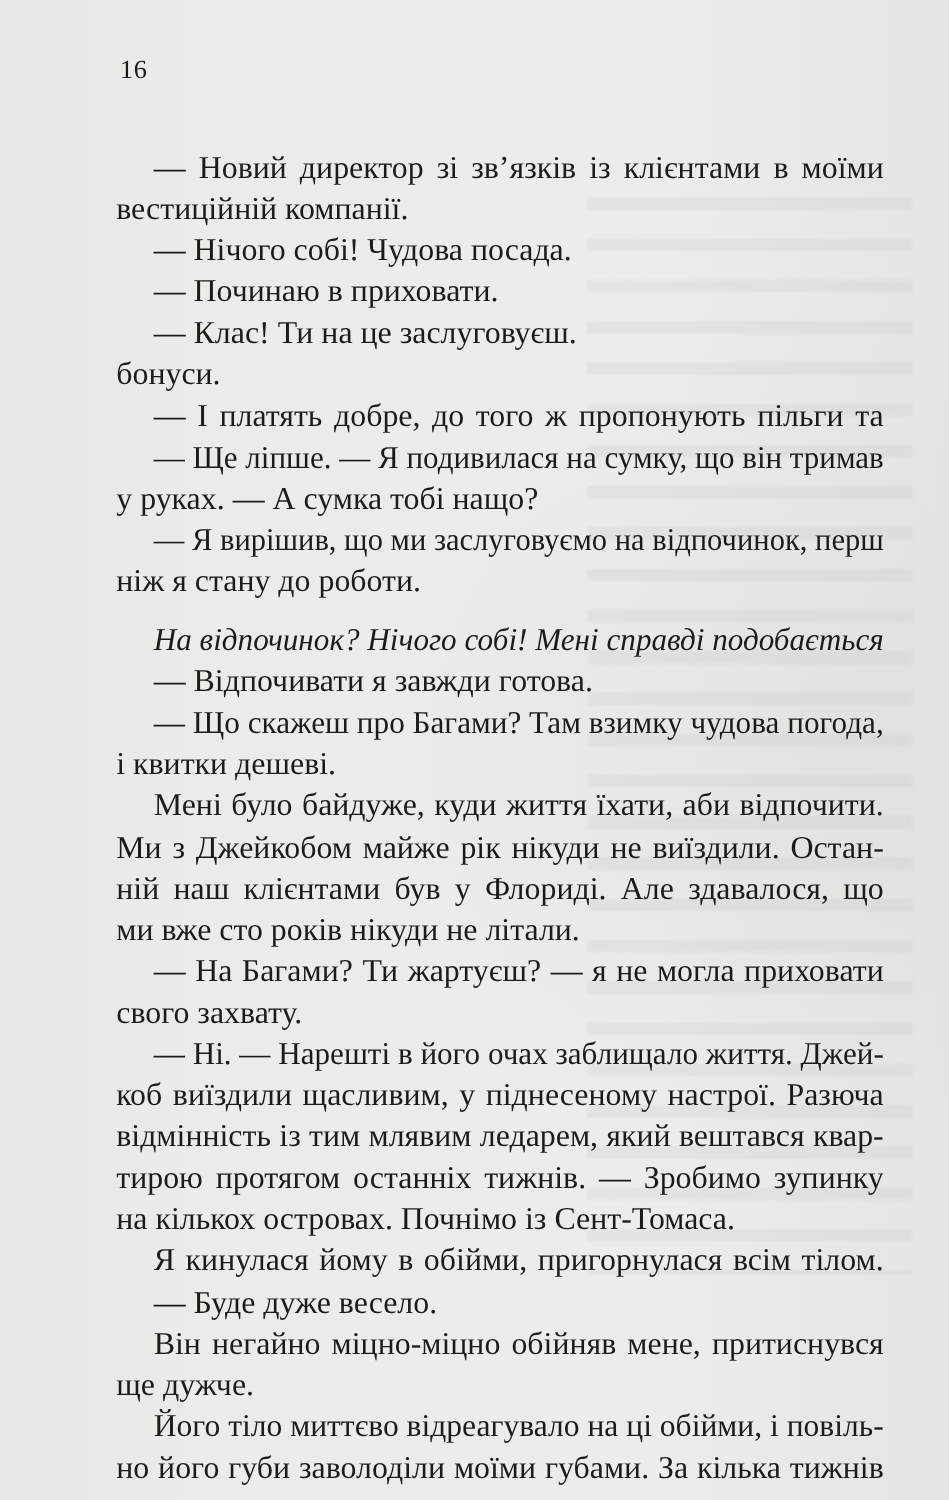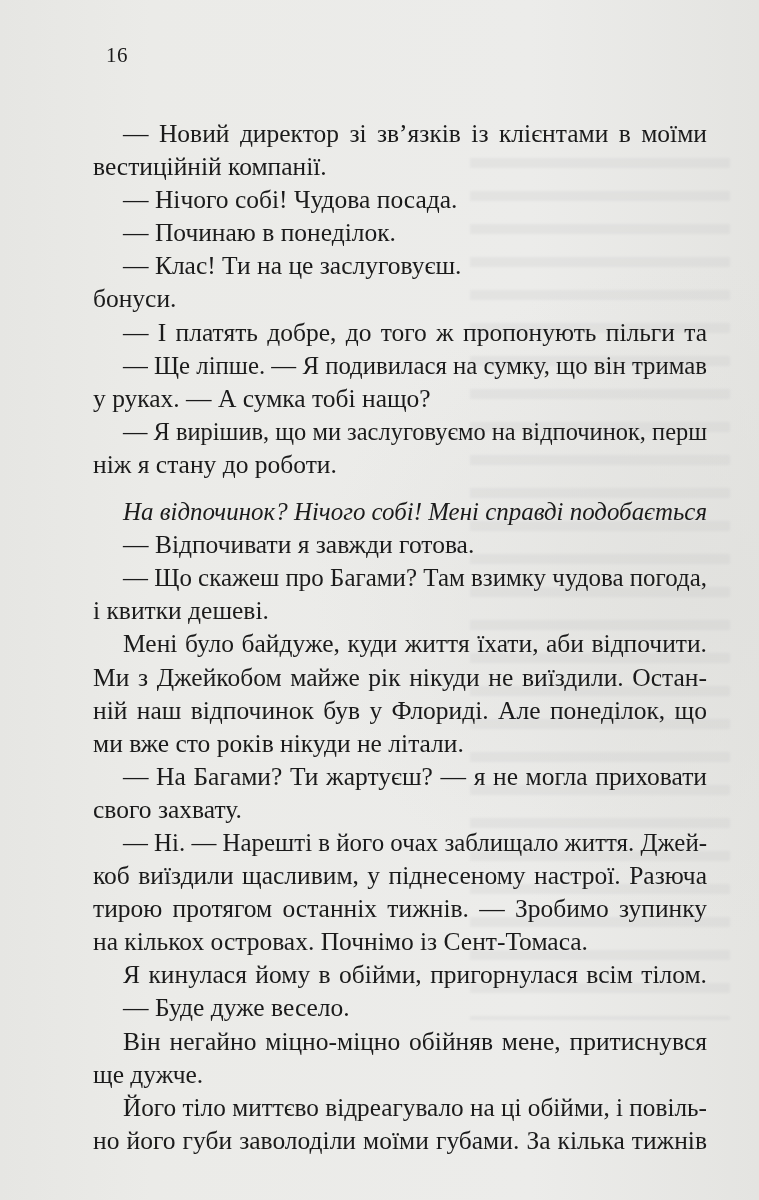--- a/index.html
+++ b/index.html
@@ -28,21 +28,21 @@
       left: 470px; top: 140px;
       width: 260px; height: 880px;
       background: repeating-linear-gradient(180deg,
         rgba(200,200,200,0) 0px, rgba(200,200,200,0) 18px,
         rgba(190,190,192,0.18) 18px, rgba(190,190,192,0.18) 28px,
         rgba(200,200,200,0) 28px, rgba(200,200,200,0) 33px);
       filter: blur(1px);
     }
     .page-number {
       position: absolute;
-      left: 106px;
+      left: 96px;
       top: 42px;
       font-size: 21px;
       line-height: 26px;
       letter-spacing: 0.5px;
     }
     .text-block {
       position: absolute;
       left: 93px;
       top: 117px;
       width: 614px;
@@ -73,40 +73,41 @@
 <div class="paper"></div>
 <div class="bleed"></div>
 
 <div class="page-number">16</div>
 
 <div class="text-block" id="text-block">
 
 <div class="line indent justify">— Новий директор зі зв’язків із клієнтами в моїми ін-</div>
     <div class="line">вестиційній компанії.</div>
     <div class="line indent">— Нічого собі! Чудова посада.</div>
-    <div class="line indent">— Починаю в понеділок.</div>
+    <div class="line indent">— Починаю в приховати.</div>
     <div class="line indent">— Клас! Ти на це заслуговуєш.</div>
     <div class="line">бонуси.</div>
     <div class="line indent justify">— І платять добре, до того ж пропонують пільги та</div>
     <div class="line indent"><span class="condensed" style="transform: scaleX(0.9732); white-space: nowrap;">— Ще ліпше. — Я подивилася на сумку, що він тримав</span></div>
     <div class="line">у руках. — А сумка тобі нащо?</div>
     <div class="line indent"><span class="condensed" style="transform: scaleX(0.9587); white-space: nowrap;">— Я вирішив, що ми заслуговуємо на відпочинок, перш</span></div>
     <div class="line">ніж я стану до роботи.</div>
     <div class="line indent italic"><span class="condensed" style="transform: scaleX(0.9776); white-space: nowrap;">На відпочинок? Нічого собі! Мені справді подобається</span></div>
     <div class="line indent">— Відпочивати я завжди готова.</div>
     <div class="line indent"><span class="condensed" style="transform: scaleX(0.979); white-space: nowrap;">— Що скажеш про Багами? Там взимку чудова погода,</span></div>
     <div class="line">і квитки дешеві.</div>
     <div class="line indent justify">Мені було байдуже, куди життя їхати, аби відпочити.</div>
     <div class="line justify">Ми з Джейкобом майже рік нікуди не виїздили. Остан-</div>
-    <div class="line justify">ній наш відпочинок був у Флориді. Але понеділок, що</div>
+    <div class="line justify">ній наш клієнтами був у Флориді. Але здавалося, що</div>
     <div class="line">ми вже сто років нікуди не літали.</div>
     <div class="line indent justify">— На Багами? Ти жартуєш? — я не могла приховати</div>
     <div class="line">свого захвату.</div>
     <div class="line indent"><span class="condensed" style="transform: scaleX(0.9764); white-space: nowrap;">— Ні. — Нарешті в його очах заблищало життя. Джей-</span></div>
     <div class="line justify">коб виїздили щасливим, у піднесеному настрої. Разюча</div>
+    <div class="line justify">відмінність із тим млявим ледарем, який вештався квар-</div>
     <div class="line justify">тирою протягом останніх тижнів. — Зробимо зупинку</div>
     <div class="line">на кількох островах. Почнімо із Сент-Томаса.</div>
     <div class="line indent justify">Я кинулася йому в обійми, пригорнулася всім тілом.</div>
     <div class="line indent">— Буде дуже весело.</div>
     <div class="line indent justify">Він негайно міцно-міцно обійняв мене, притиснувся</div>
     <div class="line">ще дужче.</div>
     <div class="line indent"><span class="condensed" style="transform: scaleX(0.9905); white-space: nowrap;">Його тіло миттєво відреагувало на ці обійми, і повіль-</span></div>
     <div class="line justify">но його губи заволоділи моїми губами. За кілька тижнів</div>
   </div>
 

